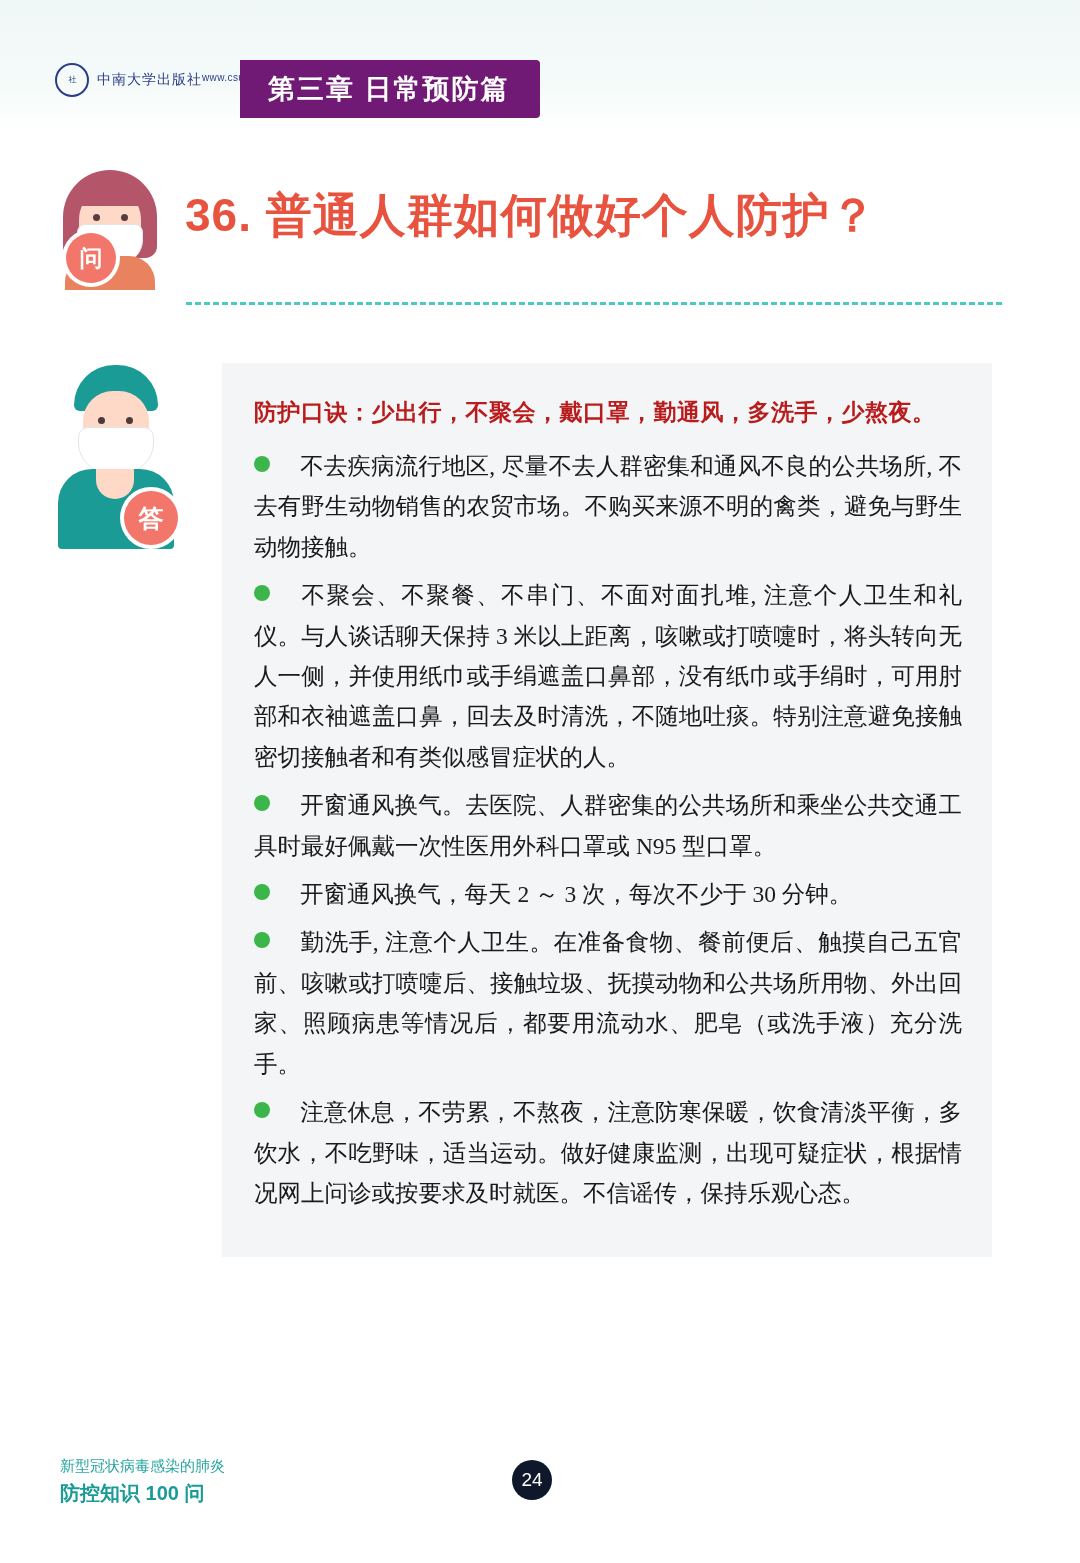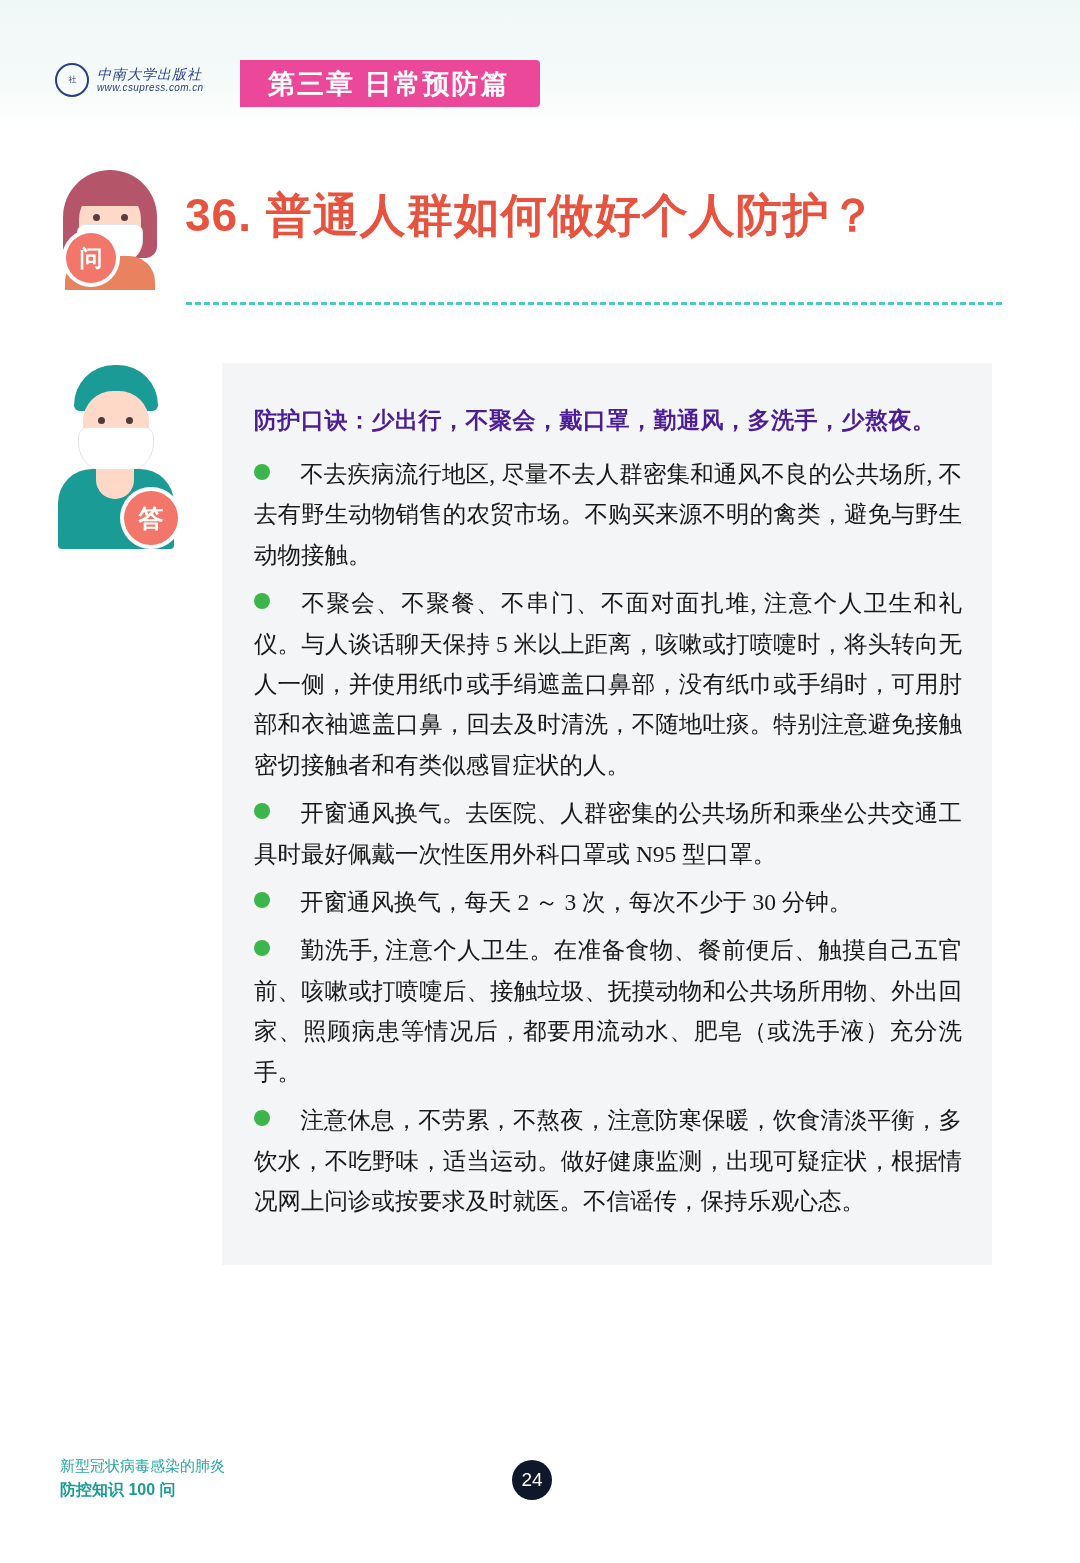--- a/index.html
+++ b/index.html
@@ -49,44 +49,42 @@
     align-items: center;
     justify-content: center;
     font-size: 8px;
     color: #2b3d86;
     letter-spacing: -1px;
     line-height: 1;
     font-family: "Liberation Serif", serif;
   }
   .publisher-text {
     display: flex;
-    flex-direction: column;
     justify-content: center;
-    font-style: italic;
   }
   .publisher-name {
     font-size: 14px;
     color: #2b3d86;
     font-family: "Liberation Serif", serif;
     letter-spacing: 1px;
     line-height: 1.1;
   }
   .publisher-url {
     font-size: 10px;
     color: #2b3d86;
     letter-spacing: 0.4px;
     font-family: "Liberation Sans", sans-serif;
   }
   .chapter-tab {
     position: absolute;
     left: 240px;
     top: 60px;
-    height: 47px;
+    height: 58px;
     padding: 0 30px 0 28px;
-    background: #ec4899;
+    background: #701a75;
     display: flex;
     align-items: center;
     color: #ffffff;
     font-size: 27px;
     font-weight: bold;
     letter-spacing: 2px;
     font-family: "Liberation Sans", sans-serif;
     border-radius: 0 4px 4px 0;
   }
 
@@ -272,25 +270,25 @@
   .answer-card {
     position: absolute;
     left: 222px;
     top: 8px;
     width: 770px;
     background: #f3f5f6;
     padding: 34px 30px 38px 32px;
     box-sizing: border-box;
   }
   .slogan {
-    color: #4c1d95;
+    color: #b91c1c;
     font-size: 23px;
     font-weight: bold;
     letter-spacing: 0.5px;
-    margin: 8px 0 18px 0;
+    margin: 0 0 18px 0;
     font-family: "Liberation Serif", serif;
   }
   .bullet-item {
     position: relative;
     margin: 8px 0 6px 0;
     font-size: 23.5px;
     line-height: 1.72;
     color: #1a1a1a;
     text-align: justify;
     font-family: "Liberation Serif", serif;
@@ -322,21 +320,21 @@
     left: 60px;
     top: 0;
     line-height: 1.5;
   }
   .footer-line1 {
     font-size: 15px;
     color: #2aa6a0;
     font-family: "Liberation Sans", sans-serif;
   }
   .footer-line2 {
-    font-size: 16px;
+    font-size: 20px;
     color: #1a9b96;
     font-weight: bold;
     font-family: "Liberation Sans", sans-serif;
   }
   .page-number {
     position: absolute;
     left: 512px;
     top: 5px;
     width: 40px;
     height: 40px;
@@ -394,21 +392,21 @@
     <div class="a-body"></div>
     <div class="a-vneck"></div>
     <div class="a-badge">答</div>
   </div>
 
   <div class="answer-card">
     <p class="slogan">防护口诀：少出行，不聚会，戴口罩，勤通风，多洗手，少熬夜。</p>
 
     <p class="bullet-item"><span class="dot"></span><span class="indent"></span><span>不去疾病流行地区, 尽量不去人群密集和通风不良的公共场所, 不去有野生动物销售的农贸市场。不购买来源不明的禽类，避免与野生动物接触。</span></p>
 
-    <p class="bullet-item"><span class="dot"></span><span class="indent"></span><span>不聚会、不聚餐、不串门、不面对面扎堆, 注意个人卫生和礼仪。与人谈话聊天保持 5 米以上距离，咳嗽或打喷嚏时，将头转向无人一侧，并使用纸巾或手绢遮盖口鼻部，没有纸巾或手绢时，可用肘部和衣袖遮盖口鼻，回去及时清洗，不随地吐痰。特别注意避免接触密切接触者和有类似感冒症状的人。</span></p>
+    <p class="bullet-item"><span class="dot"></span><span class="indent"></span><span>不聚会、不聚餐、不串门、不面对面扎堆, 注意个人卫生和礼仪。与人谈话聊天保持 3 米以上距离，咳嗽或打喷嚏时，将头转向无人一侧，并使用纸巾或手绢遮盖口鼻部，没有纸巾或手绢时，可用肘部和衣袖遮盖口鼻，回去及时清洗，不随地吐痰。特别注意避免接触密切接触者和有类似感冒症状的人。</span></p>
 
     <p class="bullet-item"><span class="dot"></span><span class="indent"></span><span>开窗通风换气。去医院、人群密集的公共场所和乘坐公共交通工具时最好佩戴一次性医用外科口罩或 N95 型口罩。</span></p>
 
     <p class="bullet-item"><span class="dot"></span><span class="indent"></span><span>开窗通风换气，每天 2 ～ 3 次，每次不少于 30 分钟。</span></p>
 
     <p class="bullet-item"><span class="dot"></span><span class="indent"></span><span>勤洗手, 注意个人卫生。在准备食物、餐前便后、触摸自己五官前、咳嗽或打喷嚏后、接触垃圾、抚摸动物和公共场所用物、外出回家、照顾病患等情况后，都要用流动水、肥皂（或洗手液）充分洗手。</span></p>
 
     <p class="bullet-item"><span class="dot"></span><span class="indent"></span><span>注意休息，不劳累，不熬夜，注意防寒保暖，饮食清淡平衡，多饮水，不吃野味，适当运动。做好健康监测，出现可疑症状，根据情况网上问诊或按要求及时就医。不信谣传，保持乐观心态。</span></p>
   </div>
 </div>

